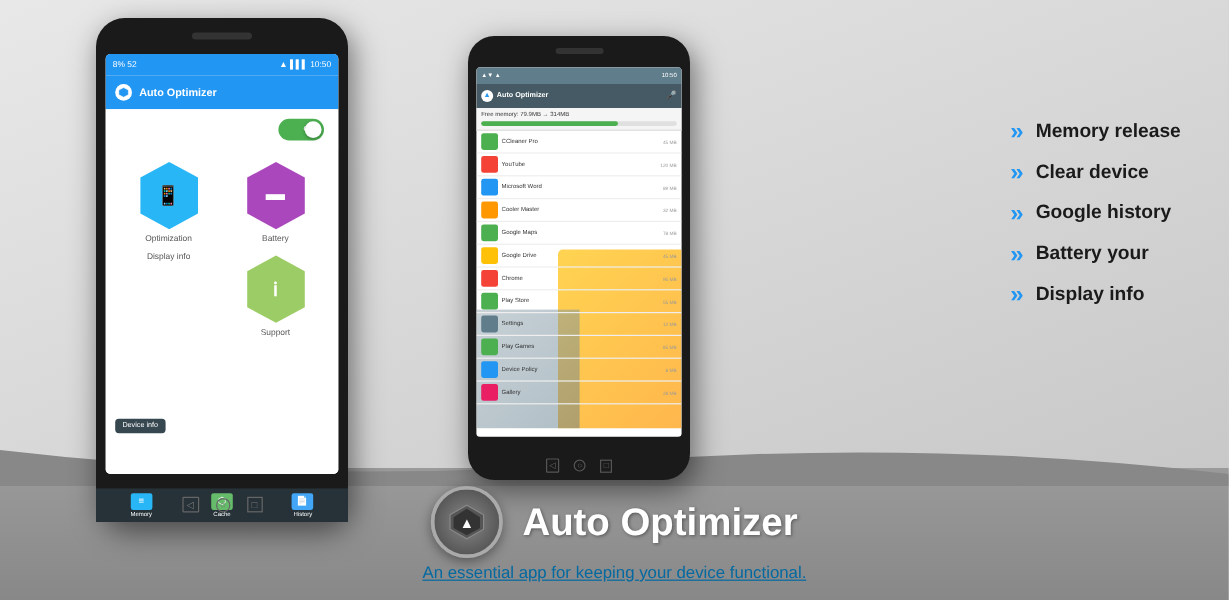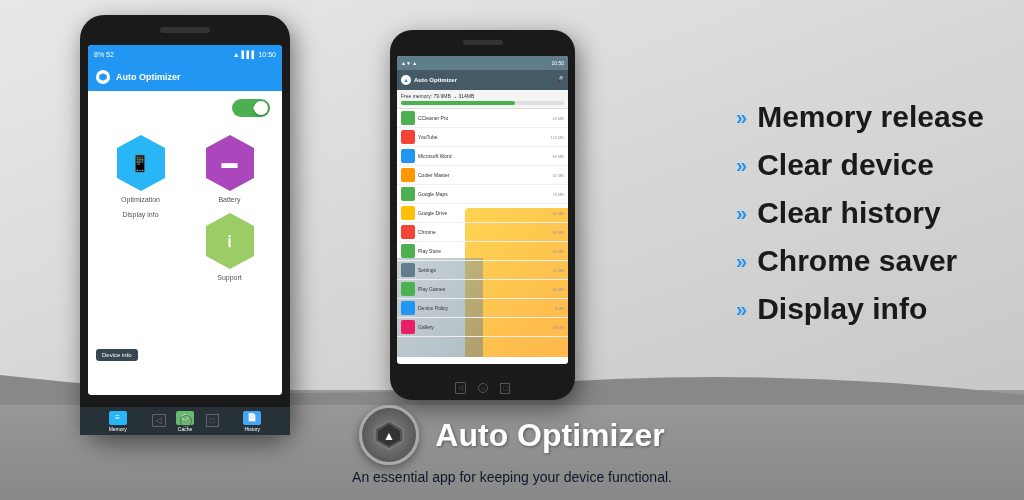--- a/index.html
+++ b/index.html
@@ -315,21 +315,21 @@
       gap: 10px;
       margin-bottom: 14px;
     }
     .feature-arrow {
       color: #2196F3;
       font-size: 20px;
       font-weight: bold;
       line-height: 1;
     }
     .feature-text {
-      font-size: 30px;
+      font-size: 16px;
       font-weight: bold;
       color: #1a1a1a;
     }
 
     
     .branding-section {
       position: absolute;
       bottom: 0;
       left: 0; right: 0;
       height: 110px;
@@ -356,23 +356,24 @@
     }
     .brand-icon-circle svg { width: 32px; height: 32px; }
     .brand-name {
       font-size: 32px;
       font-weight: 900;
       color: white;
       text-shadow: 1px 1px 3px rgba(0,0,0,0.4);
     }
     .brand-tagline {
       font-size: 14px;
-      color: #0f172a;
+      color: #0369a1;
       margin-top: 4px;
       text-align: center;
+      text-decoration: underline;
     }
 
     
     .wave-divider {
       position: absolute;
       top: 375px;
       left: 0; right: 0;
       height: 30px;
       overflow: hidden;
     }
@@ -613,25 +614,25 @@
   <div class="feature-item">
     <span class="feature-arrow">»</span>
     <span class="feature-text">Memory release</span>
   </div>
   <div class="feature-item">
     <span class="feature-arrow">»</span>
     <span class="feature-text">Clear device</span>
   </div>
   <div class="feature-item">
     <span class="feature-arrow">»</span>
-    <span class="feature-text">Clear history</span>
+    <span class="feature-text">Google history</span>
   </div>
   <div class="feature-item">
     <span class="feature-arrow">»</span>
-    <span class="feature-text">Chrome saver</span>
+    <span class="feature-text">Battery your</span>
   </div>
   <div class="feature-item">
     <span class="feature-arrow">»</span>
     <span class="feature-text">Display info</span>
   </div>
 </div>
 
 <div class="branding-section">
   <div class="branding-row">
     <div class="brand-icon-circle">

